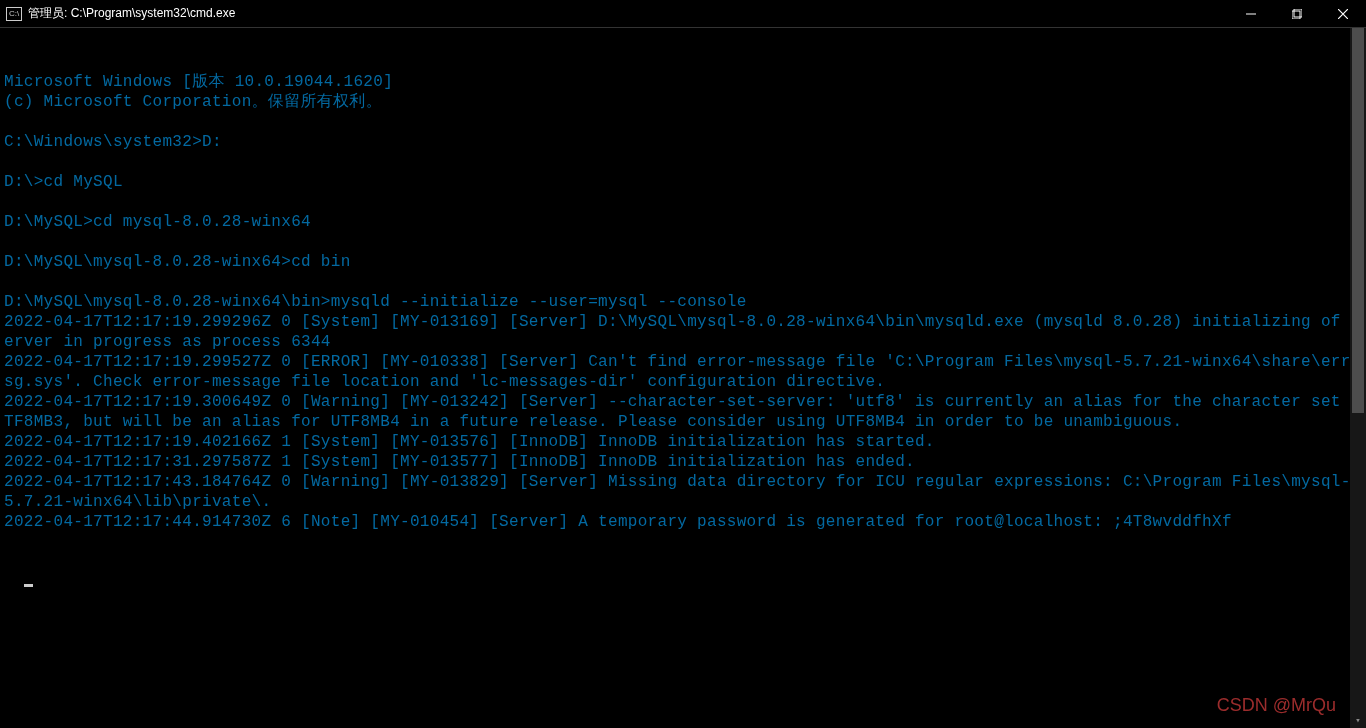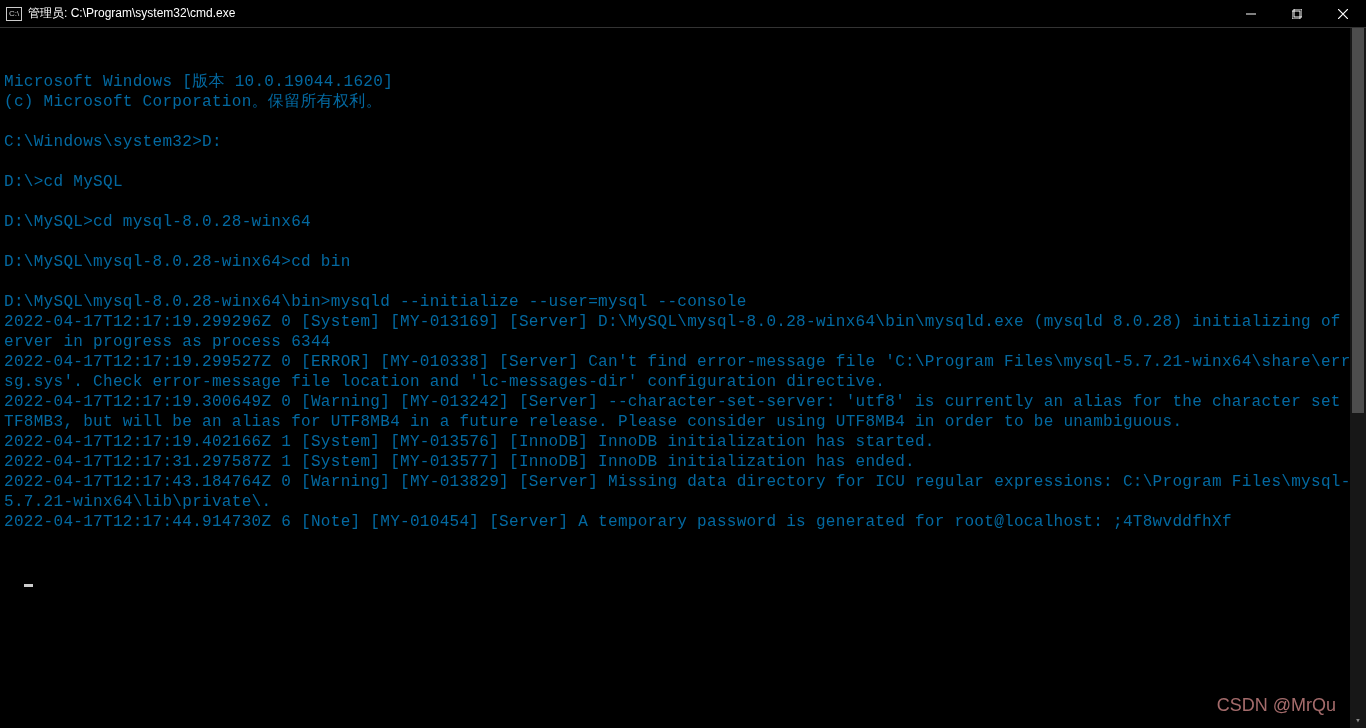--- a/index.html
+++ b/index.html
@@ -89,21 +89,21 @@
       justify-content: center;
       color: #888;
       font-size: 9px;
     }
     .scroll-arrow.up { top: 0; }
     .scroll-arrow.down { bottom: 0; }
     .watermark {
       position: absolute;
       right: 30px;
       bottom: 12px;
-      color: #fca5a5;
+      color: #ef4444;
       font-family: "Segoe UI", Tahoma, sans-serif;
       font-size: 18px;
       opacity: 0.65;
       pointer-events: none;
     }
     .cursor {
       display: inline-block;
       width: 9px;
       height: 3px;
       background: #ccc;

